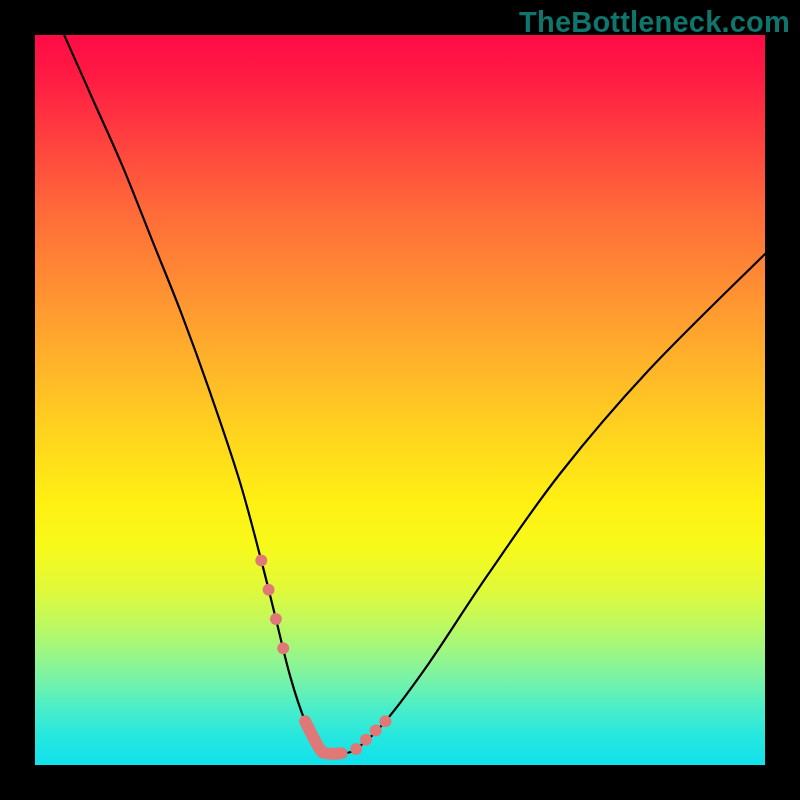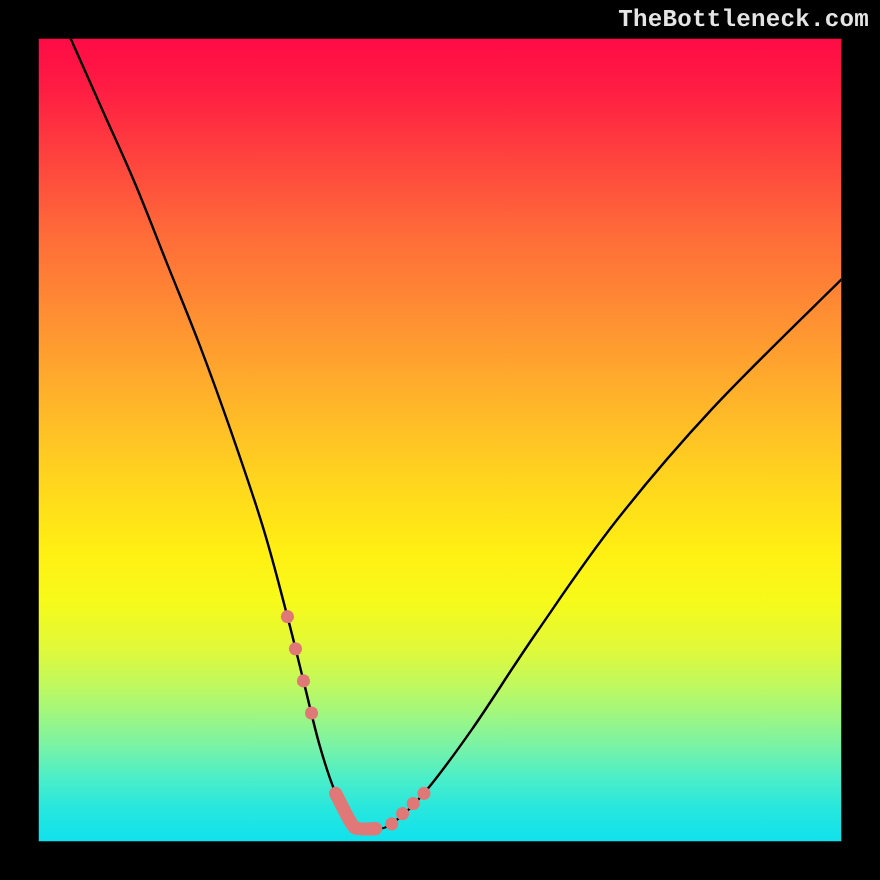--- a/index.html
+++ b/index.html
@@ -7,24 +7,24 @@
   .frame {
     position: relative;
     width: 800px;
     height: 800px;
     background: #000;
   }
   .watermark {
     position: absolute;
     top: 6px;
     right: 10px;
-    font-family: Liberation Mono, monospace;
-    font-size: 22px;
+    font-family: Liberation Sans, sans-serif;
+    font-size: 29px;
     font-weight: bold;
-    color: #e5e5e5;
+    color: #0f766e;
     letter-spacing: 0.2px;
     z-index: 10;
   }
   .plot-area {
     position: absolute;
     left: 35px;
     top: 35px;
     width: 730px;
     height: 730px;
     overflow: hidden;

